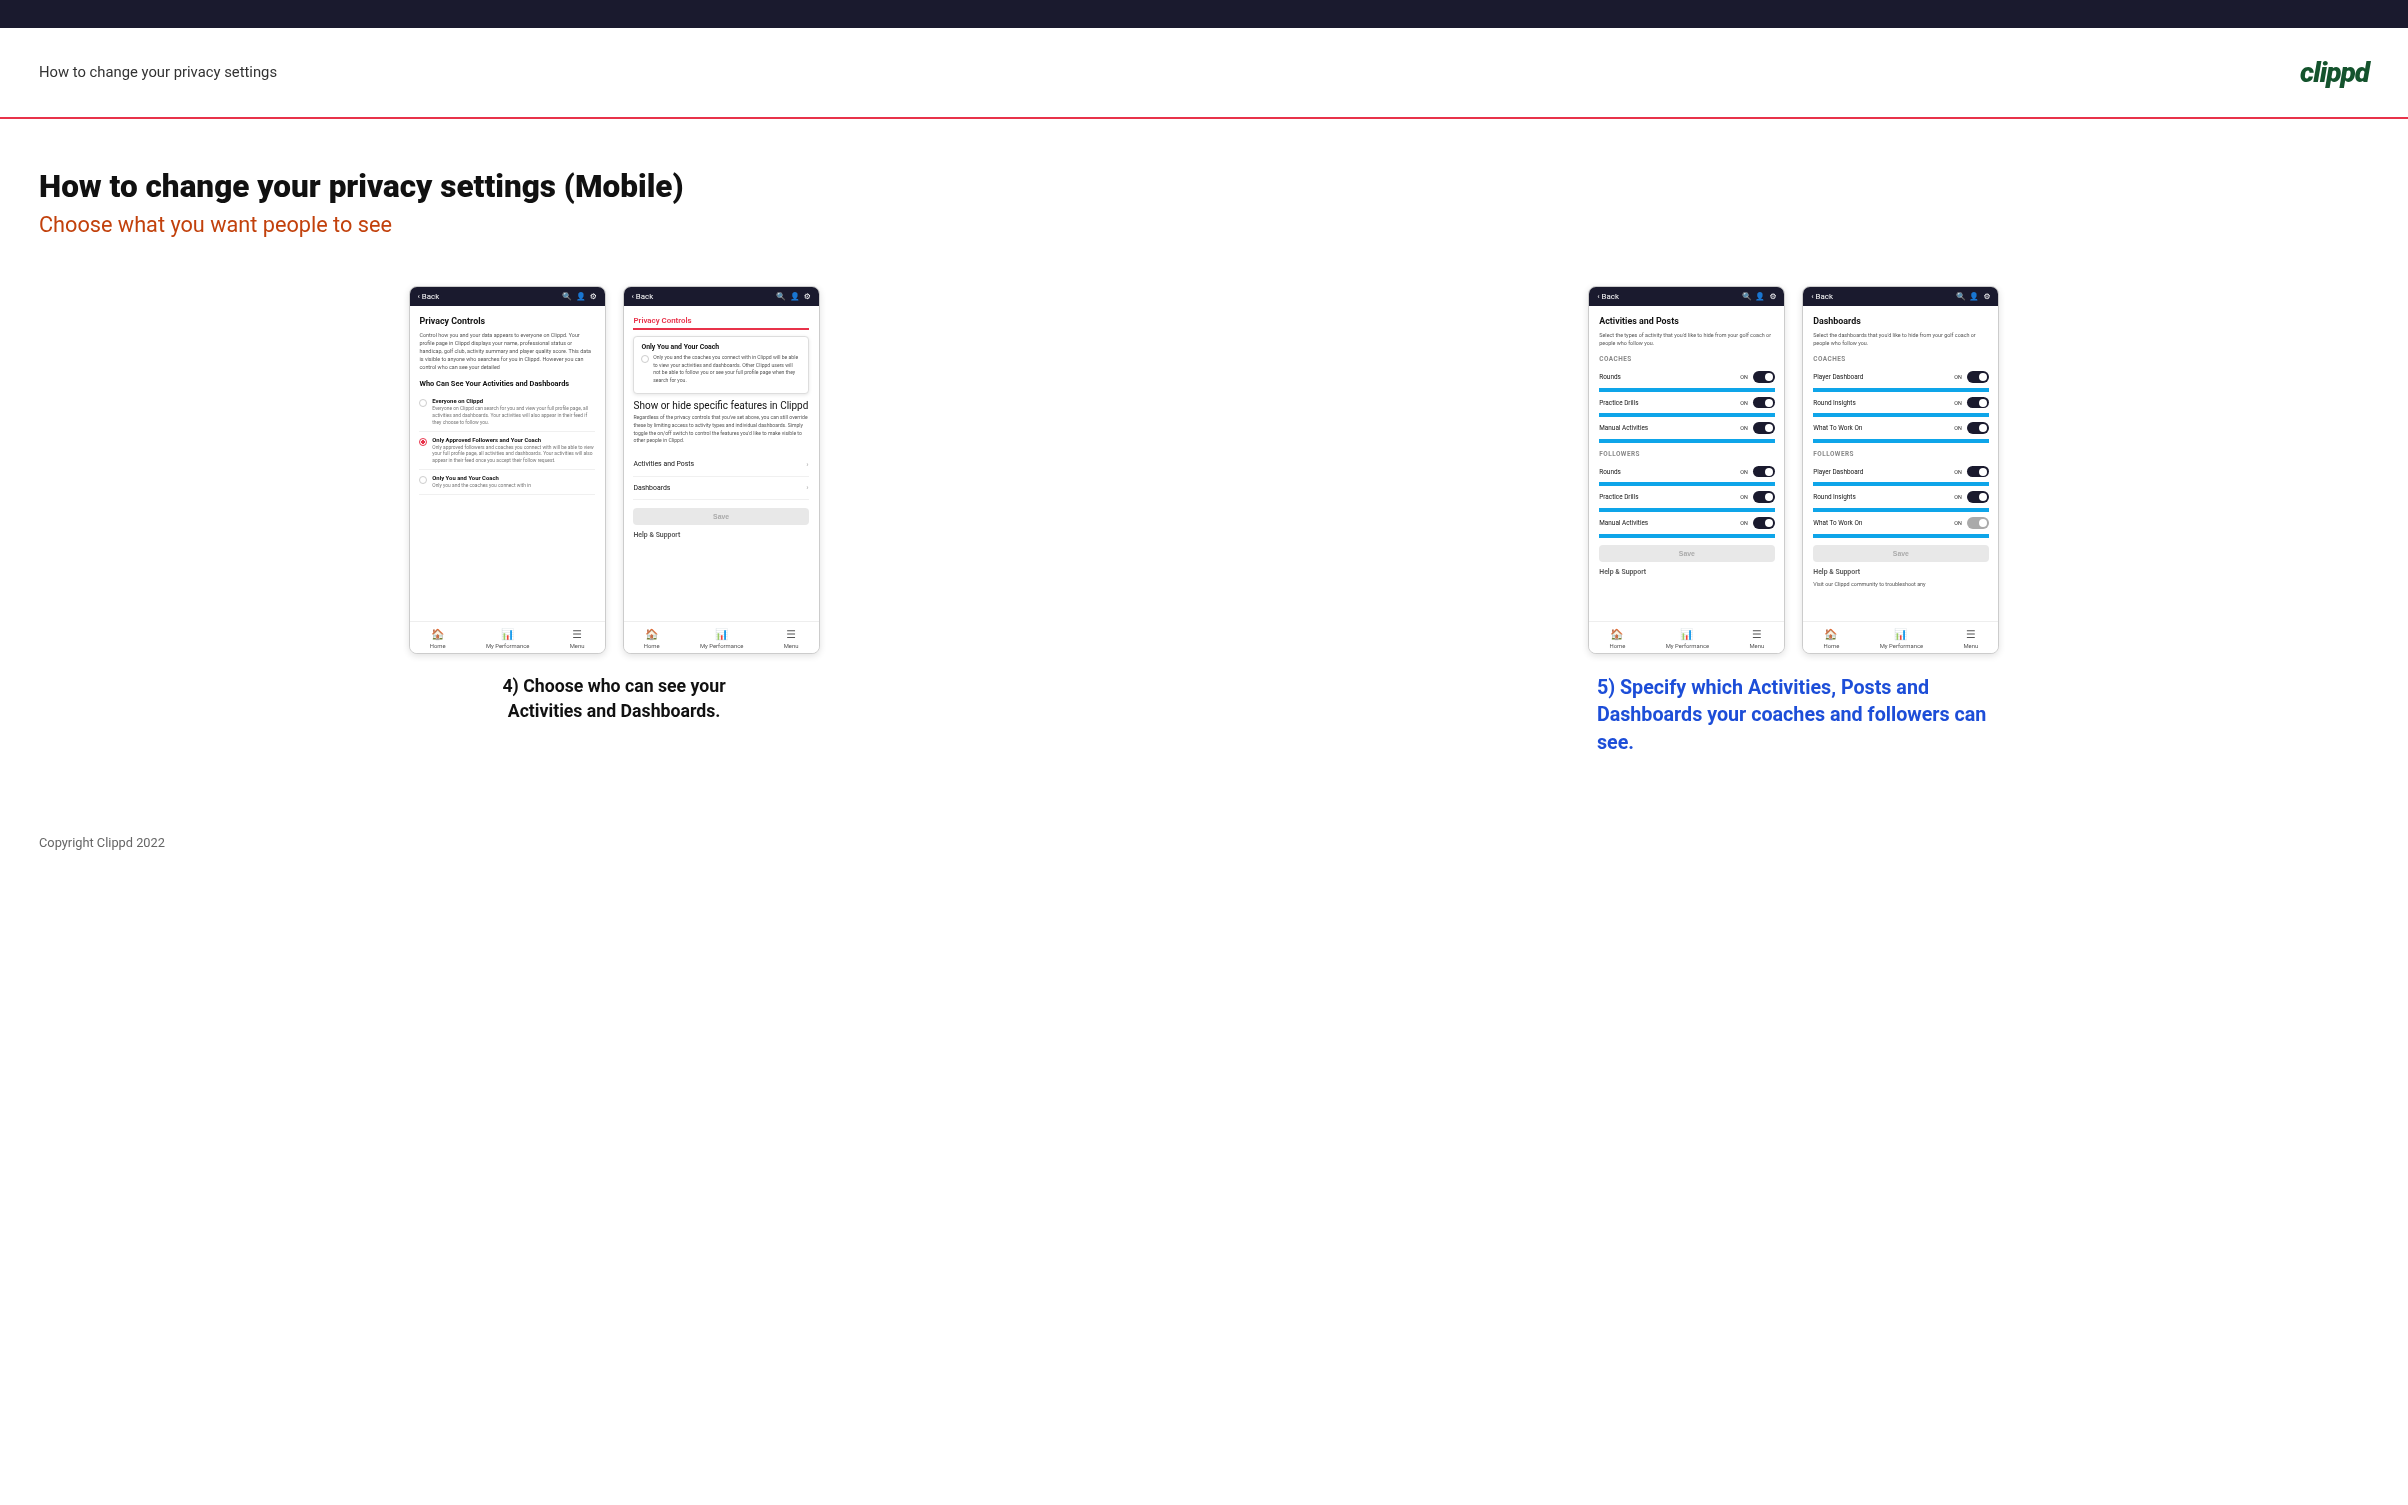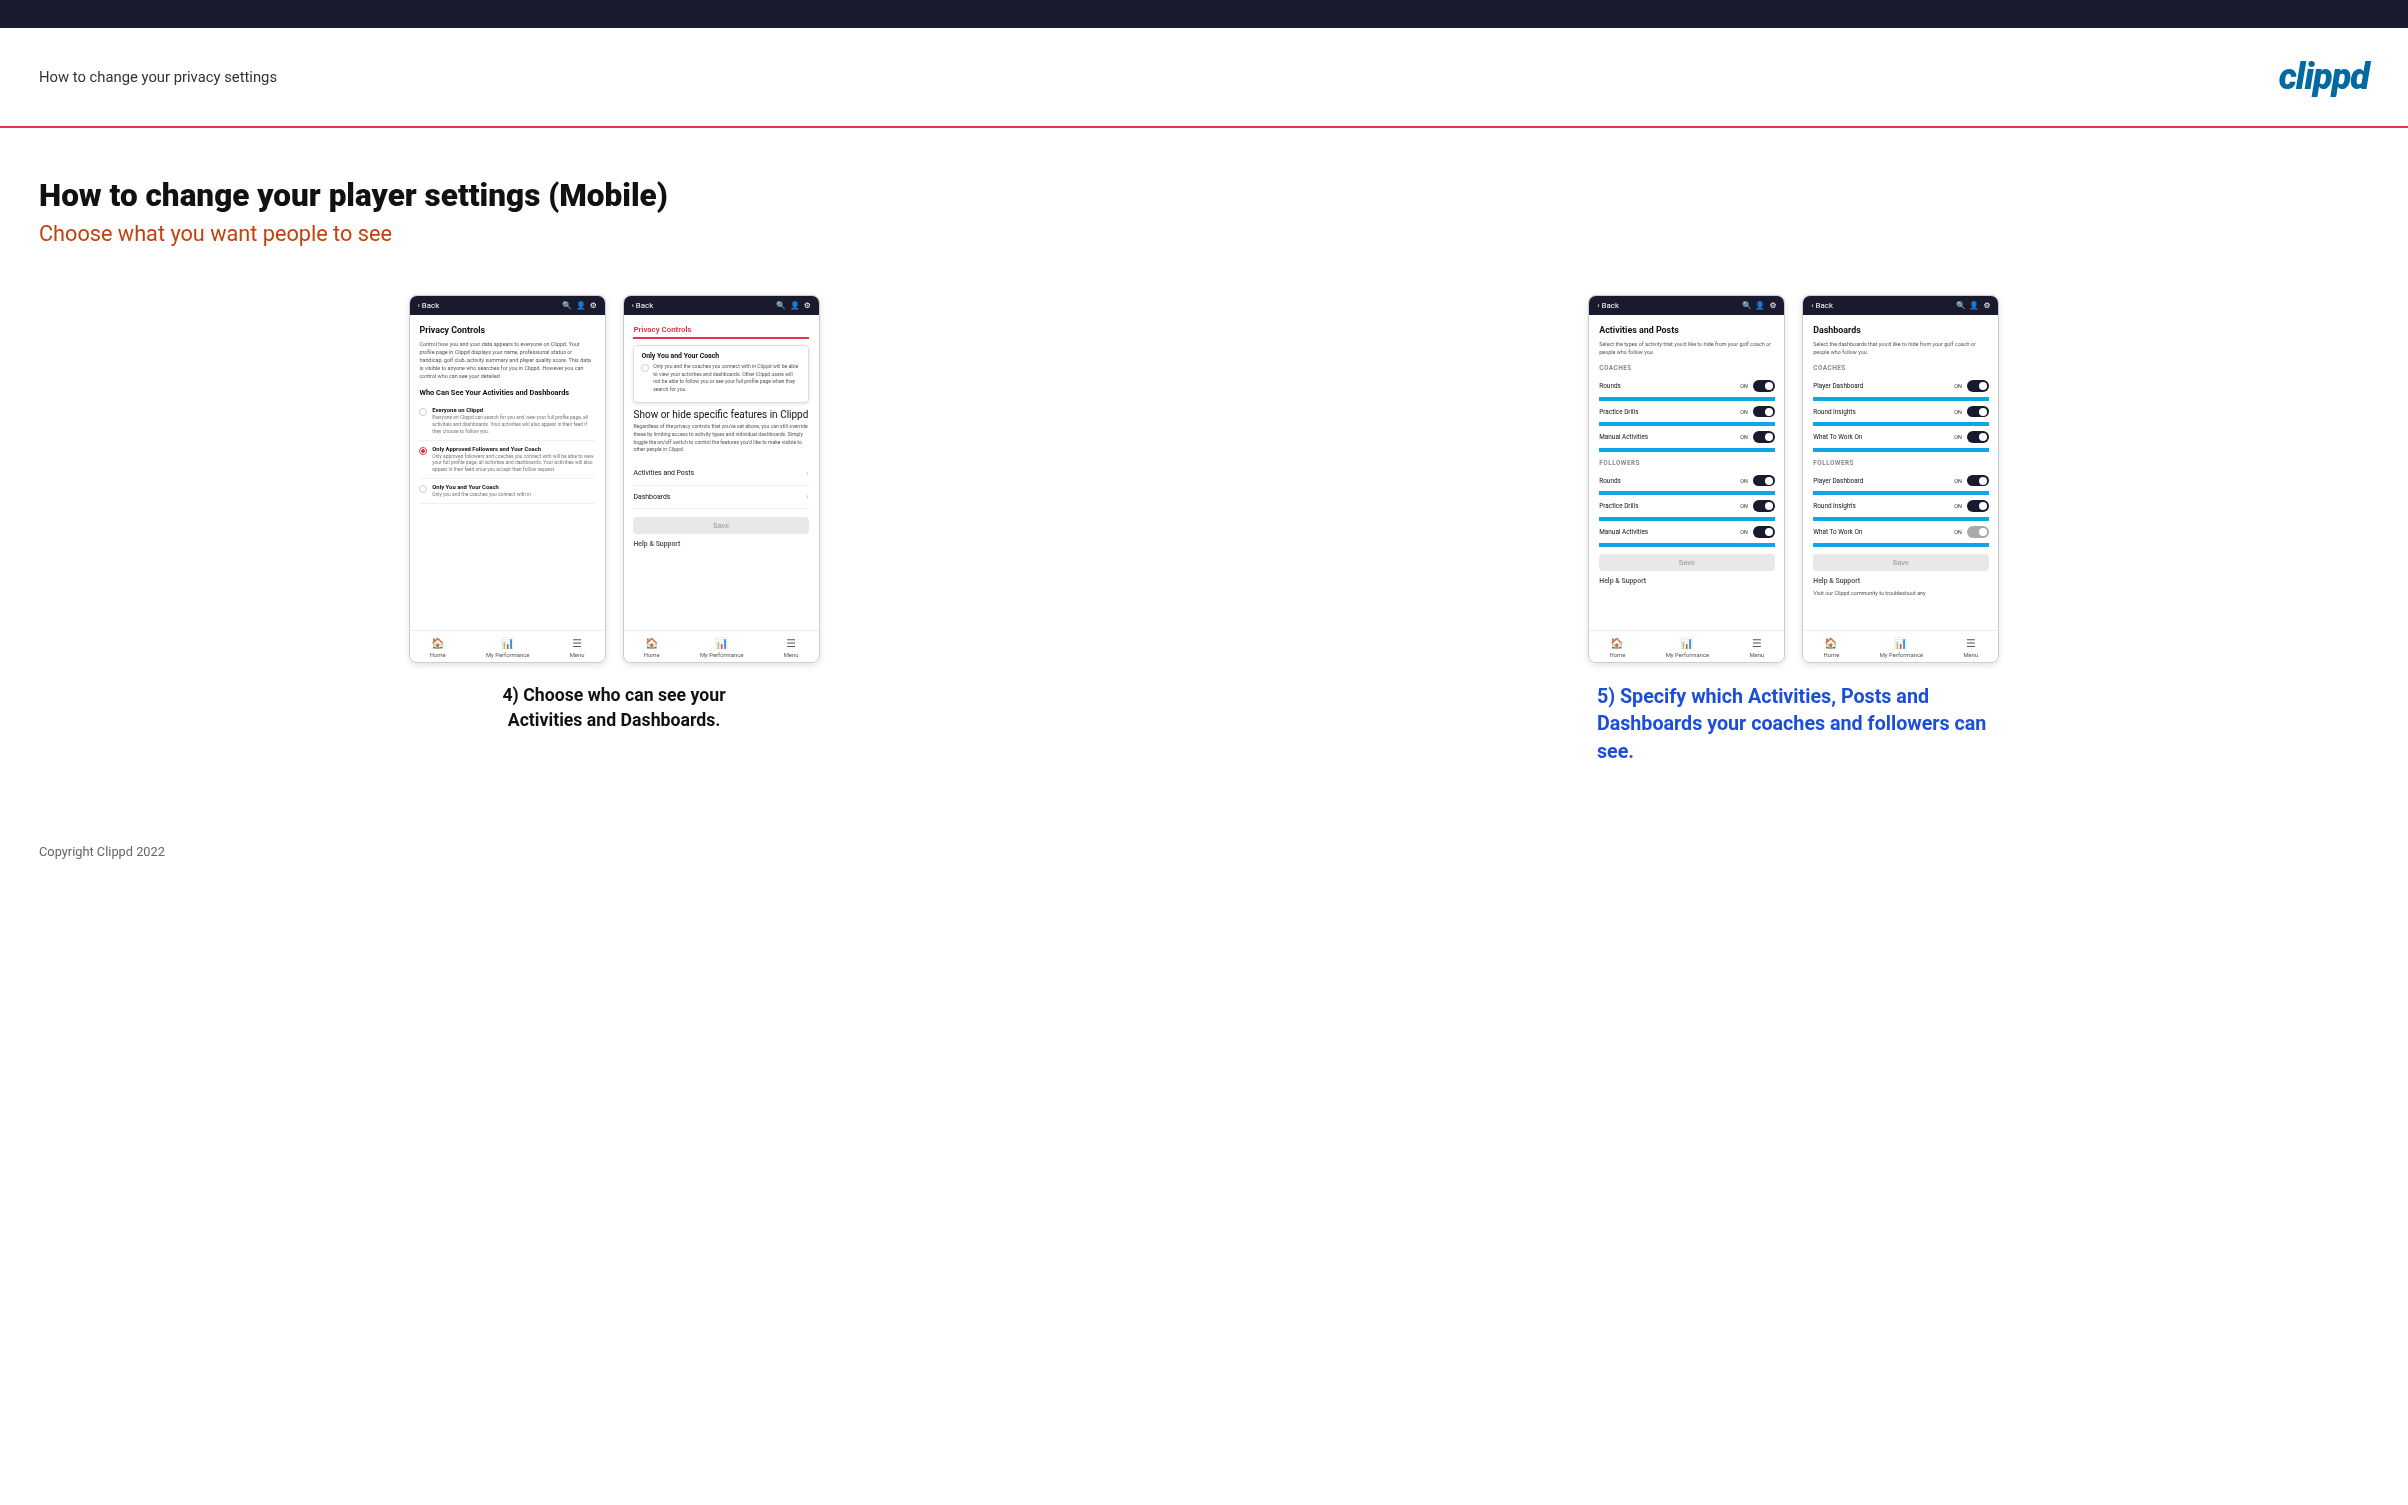--- a/index.html
+++ b/index.html
@@ -22,23 +22,23 @@
       align-items: center;
       justify-content: space-between;
       padding: 28px 39px;
       border-bottom: 2px solid #e8324a;
     }
     .header-breadcrumb {
       font-size: 14.8px;
       color: #333;
     }
     .logo {
-      font-size: 36px;
+      font-size: 28px;
       font-weight: 900;
-      color: #0369a1;
+      color: #14532d;
       font-style: italic;
       letter-spacing: -1px;
     }
 
     
     .main {
       padding: 49px 39px 59px 39px;
     }
     .page-title {
       font-size: 31.5px;
@@ -354,21 +354,21 @@
 <body>
 
 <div class="top-bar"></div>
 
 <div class="header">
   <span class="header-breadcrumb">How to change your privacy settings</span>
   <span class="logo">clippd</span>
 </div>
 
 <div class="main">
-  <h1 class="page-title">How to change your player settings (Mobile)</h1>
+  <h1 class="page-title">How to change your privacy settings (Mobile)</h1>
   <p class="page-subtitle">Choose what you want people to see</p>
 
   <div class="screenshots-row">
 
     <div class="screenshot-group">
       <div class="screenshot-pair">
 
         <div class="phone-mockup">
           <div class="phone-header">
             <div class="phone-header-left">

